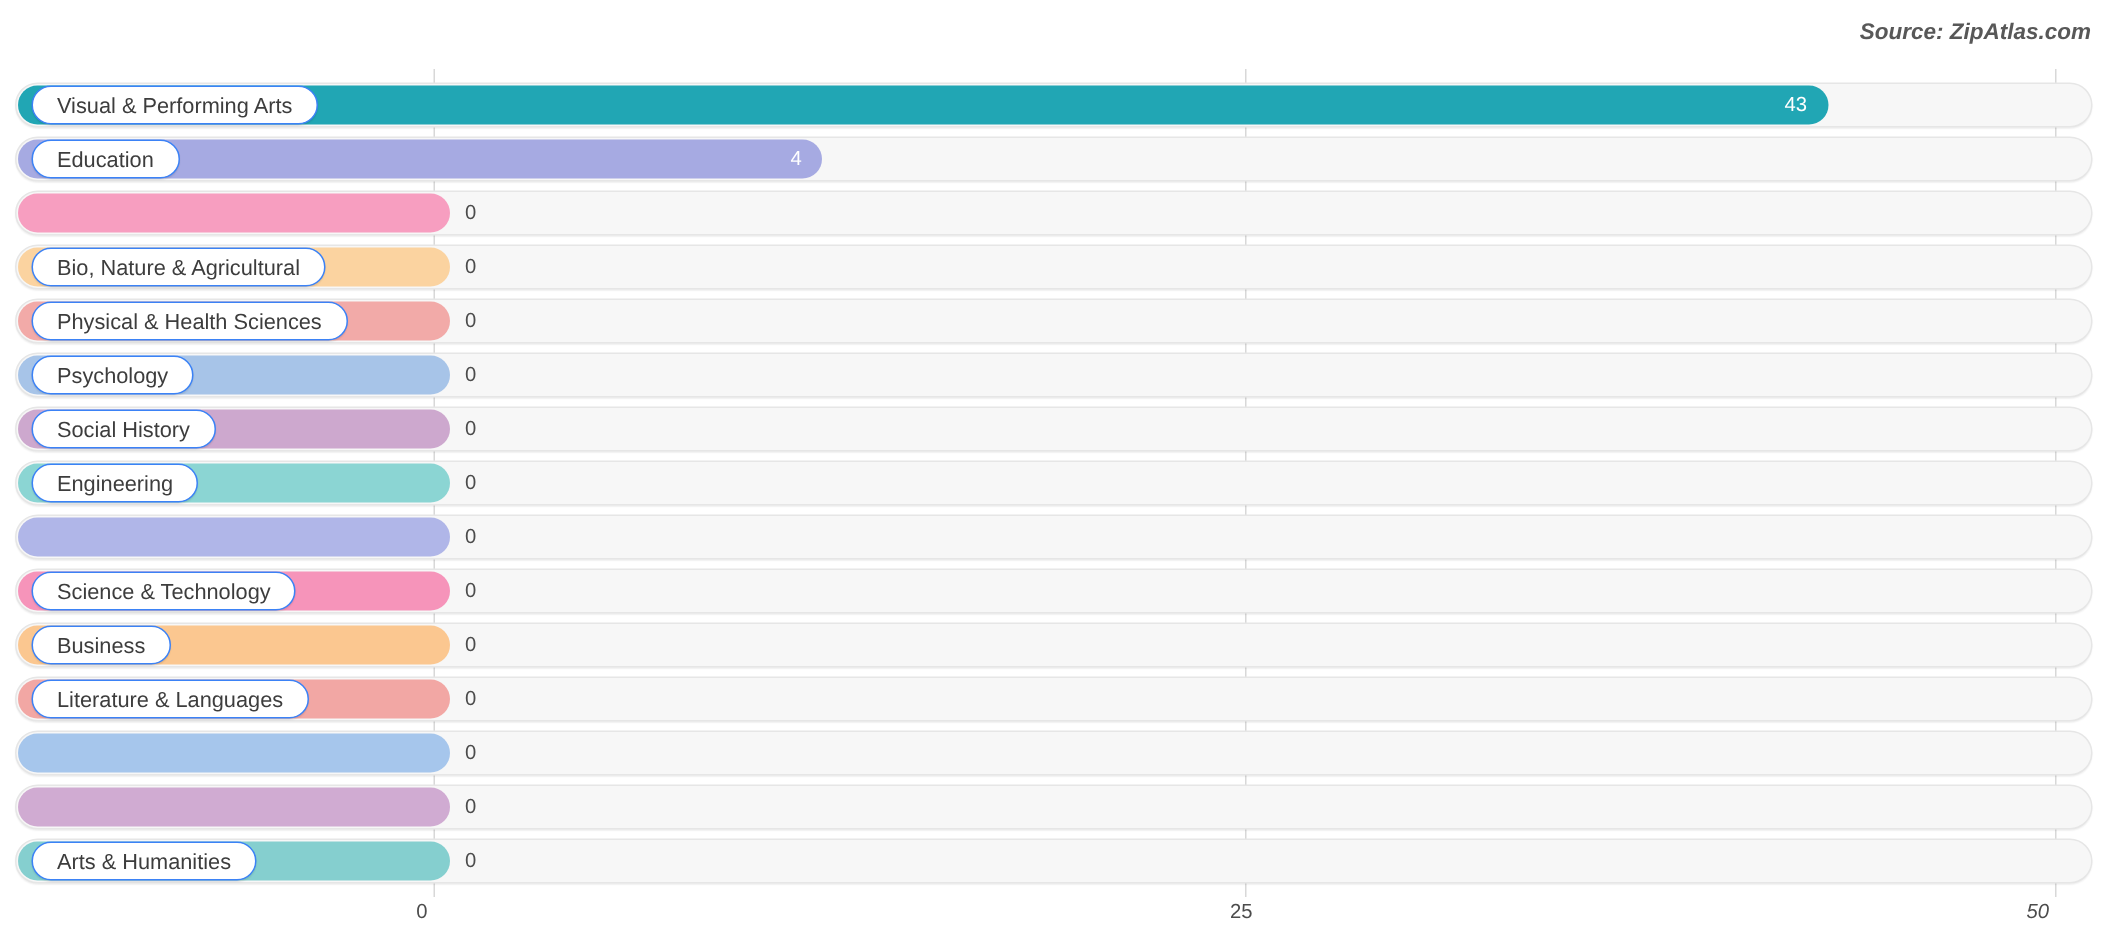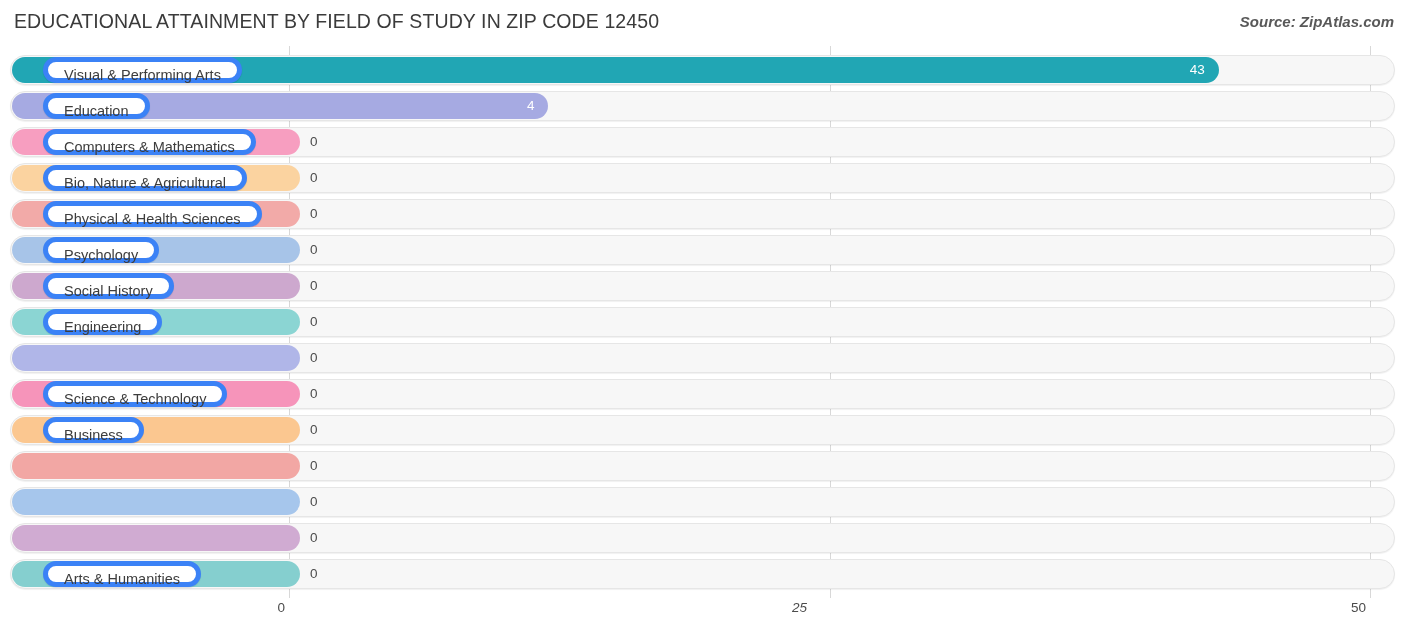--- a/index.html
+++ b/index.html
@@ -101,25 +101,25 @@
     top: 0;
     height: 30px;
     line-height: 30px;
     font-size: 13.5px;
     color: #4c4c4c;
     white-space: nowrap;
   }
   .label-pill {
     position: absolute;
     top: 2px;
-    left: 33px;
+    left: 11px;
     height: 26px;
     line-height: 26px;
     background: #ffffff;
-    border: 5px solid #3b82f6;
+    border: 1px solid #3b82f6;
     border-radius: 13px;
     padding: 0 16px;
     font-size: 14.5px;
     color: #3d3d3d;
     white-space: nowrap;
     box-sizing: border-box;
     box-shadow: 0 1px 1px rgba(0,0,0,0.10);
   }
 
   
@@ -137,21 +137,20 @@
     color: #4c4c4c;
     transform: translateX(-100%);
     padding-right: 4px;
     white-space: nowrap;
   }
 </style>
 </head>
 <body>
 
 <div id="header">
-  <div id="chart-title">EDUCATIONAL ATTAINMENT BY FIELD OF STUDY IN ZIP CODE 12450</div>
   <div id="source-label">Source: ZipAtlas.com</div>
 </div>
 
 <div id="plot">
     <div class="gridline" style="left: 289px;"></div>
     <div class="gridline" style="left: 829.5px;"></div>
     <div class="gridline" style="left: 1370px;"></div>
     <div class="row" style="top: 9px;">
       <div class="track"></div>
       <div class="bar" style="width: 1206.66px; background: rgb(33, 166, 180);">
@@ -163,21 +162,20 @@
       <div class="track"></div>
       <div class="bar" style="width: 536.44px; background: rgb(166, 170, 226);">
         <span class="bar-value-in">4</span>
       </div>
       <div class="label-pill">Education</div>
     </div>
     <div class="row" style="top: 81px;">
       <div class="track"></div>
       <div class="bar" style="width: 288px; background: rgb(247, 158, 192);"></div>
       <span class="value-out" style="left: 300px;">0</span>
-      <div class="label-pill">Computers &amp; Mathematics</div>
     </div>
     <div class="row" style="top: 117px;">
       <div class="track"></div>
       <div class="bar" style="width: 288px; background: rgb(251, 211, 160);"></div>
       <span class="value-out" style="left: 300px;">0</span>
       <div class="label-pill">Bio, Nature &amp; Agricultural</div>
     </div>
     <div class="row" style="top: 153px;">
       <div class="track"></div>
       <div class="bar" style="width: 288px; background: rgb(242, 170, 168);"></div>
@@ -216,20 +214,21 @@
     <div class="row" style="top: 369px;">
       <div class="track"></div>
       <div class="bar" style="width: 288px; background: rgb(251, 199, 144);"></div>
       <span class="value-out" style="left: 300px;">0</span>
       <div class="label-pill">Business</div>
     </div>
     <div class="row" style="top: 405px;">
       <div class="track"></div>
       <div class="bar" style="width: 288px; background: rgb(242, 167, 164);"></div>
       <span class="value-out" style="left: 300px;">0</span>
+      <div class="label-pill">Literature &amp; Languages</div>
     </div>
     <div class="row" style="top: 441px;">
       <div class="track"></div>
       <div class="bar" style="width: 288px; background: rgb(166, 198, 236);"></div>
       <span class="value-out" style="left: 300px;">0</span>
     </div>
     <div class="row" style="top: 477px;">
       <div class="track"></div>
       <div class="bar" style="width: 288px; background: rgb(208, 171, 210);"></div>
       <span class="value-out" style="left: 300px;">0</span>
@@ -237,15 +236,15 @@
     <div class="row" style="top: 513px;">
       <div class="track"></div>
       <div class="bar" style="width: 288px; background: rgb(133, 207, 207);"></div>
       <span class="value-out" style="left: 300px;">0</span>
       <div class="label-pill">Arts &amp; Humanities</div>
     </div>
   </div>
 
 <div id="axis">
     <div class="tick-label" style="left: 289px;">0</div>
-    <div class="tick-label" style="left: 811px; font-style: italic;">25</div>
-    <div class="tick-label" style="left: 1370px;">50</div>
+    <div class="tick-label" style="left: 839px;">25</div>
+    <div class="tick-label" style="left: 1370px; font-style: italic;">50</div>
   </div>
 
 </body></html>

